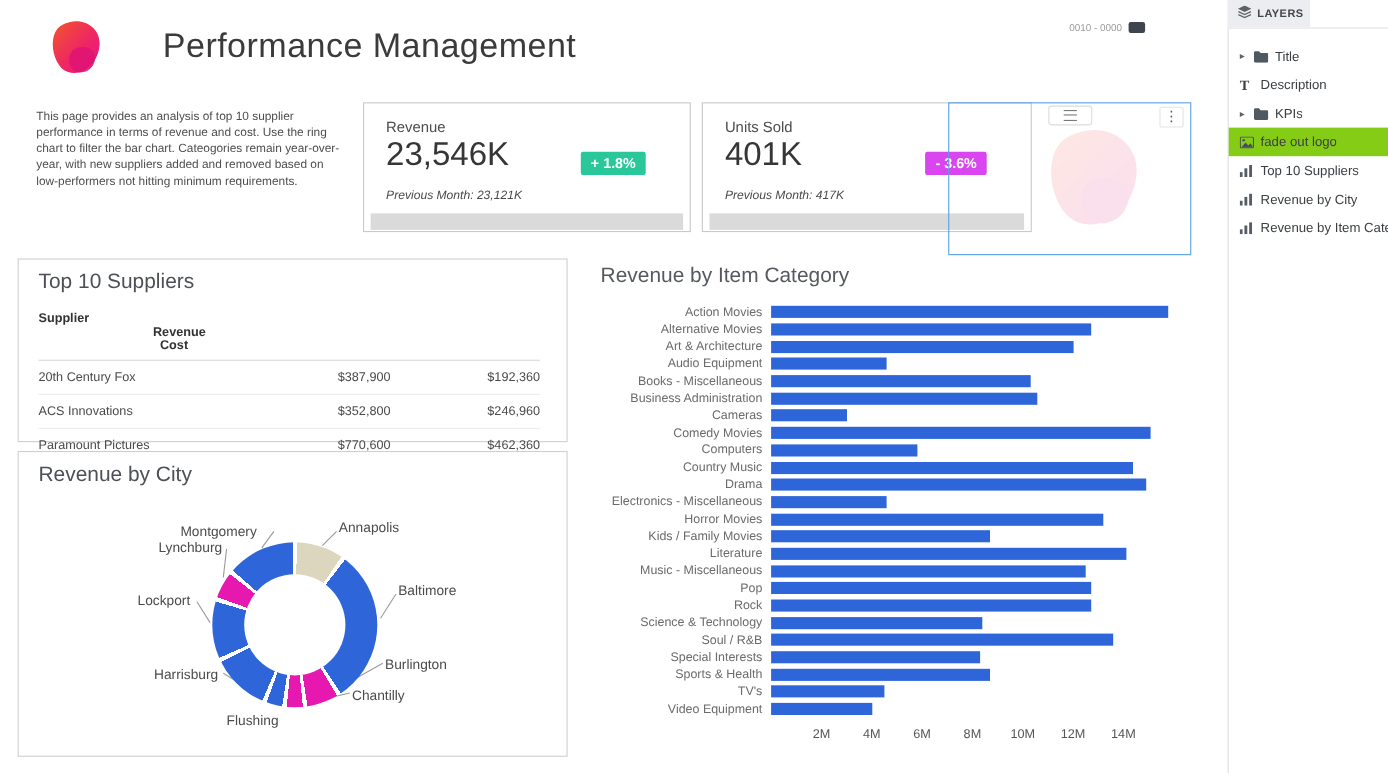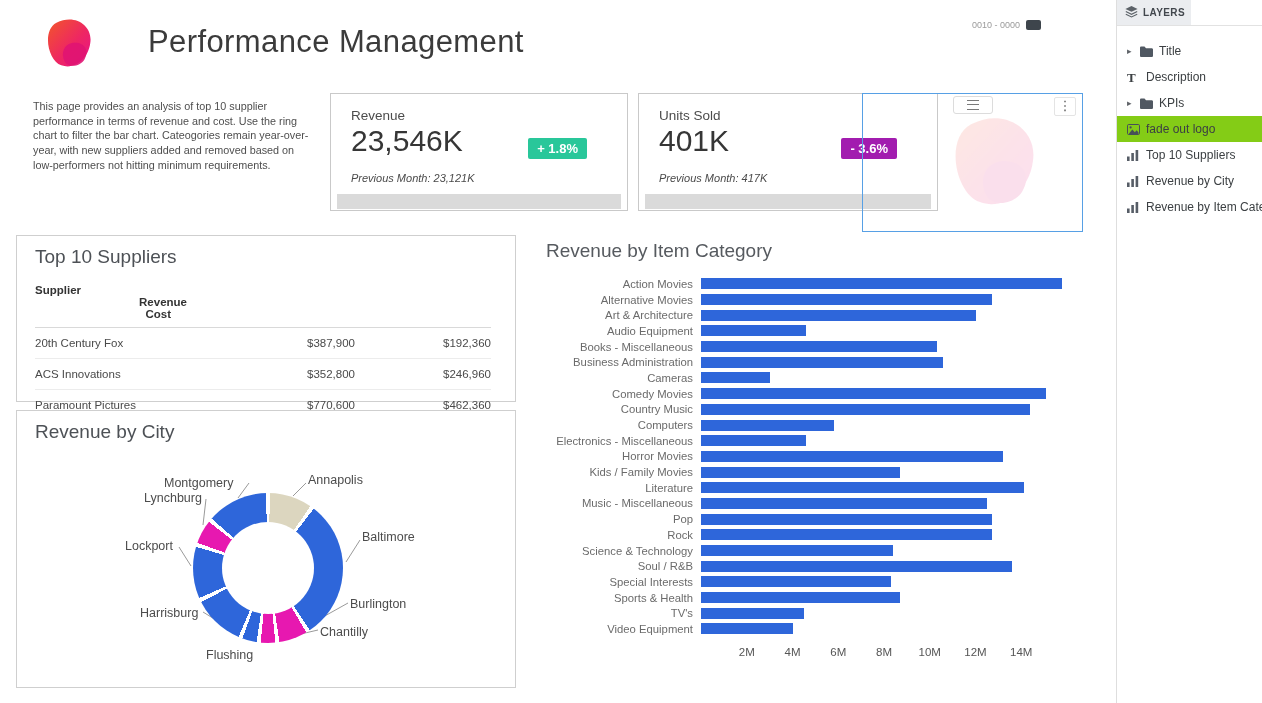--- a/index.html
+++ b/index.html
@@ -113,21 +113,21 @@
       <div class="kpi-label">Revenue</div>
       <div class="kpi-value">23,546K</div>
       <div class="kpi-badge" style="background: rgb(41, 199, 154);">+ 1.8%</div>
       <div class="kpi-prev">Previous Month: 23,121K</div>
       <div class="kpi-strip"></div>
     </div>
 
     <div class="kpi-card kpi-units">
       <div class="kpi-label">Units Sold</div>
       <div class="kpi-value">401K</div>
-      <div class="kpi-badge" style="background: #a21caf;">- 3.6%</div>
+      <div class="kpi-badge" style="background: #d946ef;">- 3.6%</div>
       <div class="kpi-prev">Previous Month: 417K</div>
       <div class="kpi-strip"></div>
     </div>
 
     <div class="sel-widget">
       <div class="sel-handle">
         <span class="hamb"></span>
       </div>
       <div class="sel-kebab">
         <span>⋮</span>
@@ -240,29 +240,35 @@
               <div class="bar-fill" style="width: 18.75%; background: rgb(46, 102, 218);"></div>
             </div>
           </div>
           <div class="bar-row">
             <span class="bar-label">Comedy Movies</span>
             <div class="bar-track">
               <div class="bar-fill" style="width: 94.375%; background: rgb(46, 102, 218);"></div>
             </div>
           </div>
           <div class="bar-row">
+            <span class="bar-label">Computers</span>
+            <div class="bar-track">
+              <div class="bar-fill" style="width: 36.25%; background: rgb(46, 102, 218);"></div>
+            </div>
+          </div>
+          <div class="bar-row">
             <span class="bar-label">Country Music</span>
             <div class="bar-track">
               <div class="bar-fill" style="width: 90%; background: rgb(46, 102, 218);"></div>
             </div>
           </div>
           <div class="bar-row">
-            <span class="bar-label">Computers</span>
-            <div class="bar-track">
-              <div class="bar-fill" style="width: 36.25%; background: rgb(46, 102, 218);"></div>
+            <span class="bar-label">Drama</span>
+            <div class="bar-track">
+              <div class="bar-fill" style="width: 93.125%; background: rgb(46, 102, 218);"></div>
             </div>
           </div>
           <div class="bar-row">
             <span class="bar-label">Electronics - Miscellaneous</span>
             <div class="bar-track">
               <div class="bar-fill" style="width: 28.75%; background: rgb(46, 102, 218);"></div>
             </div>
           </div>
           <div class="bar-row">
             <span class="bar-label">Horror Movies</span>

